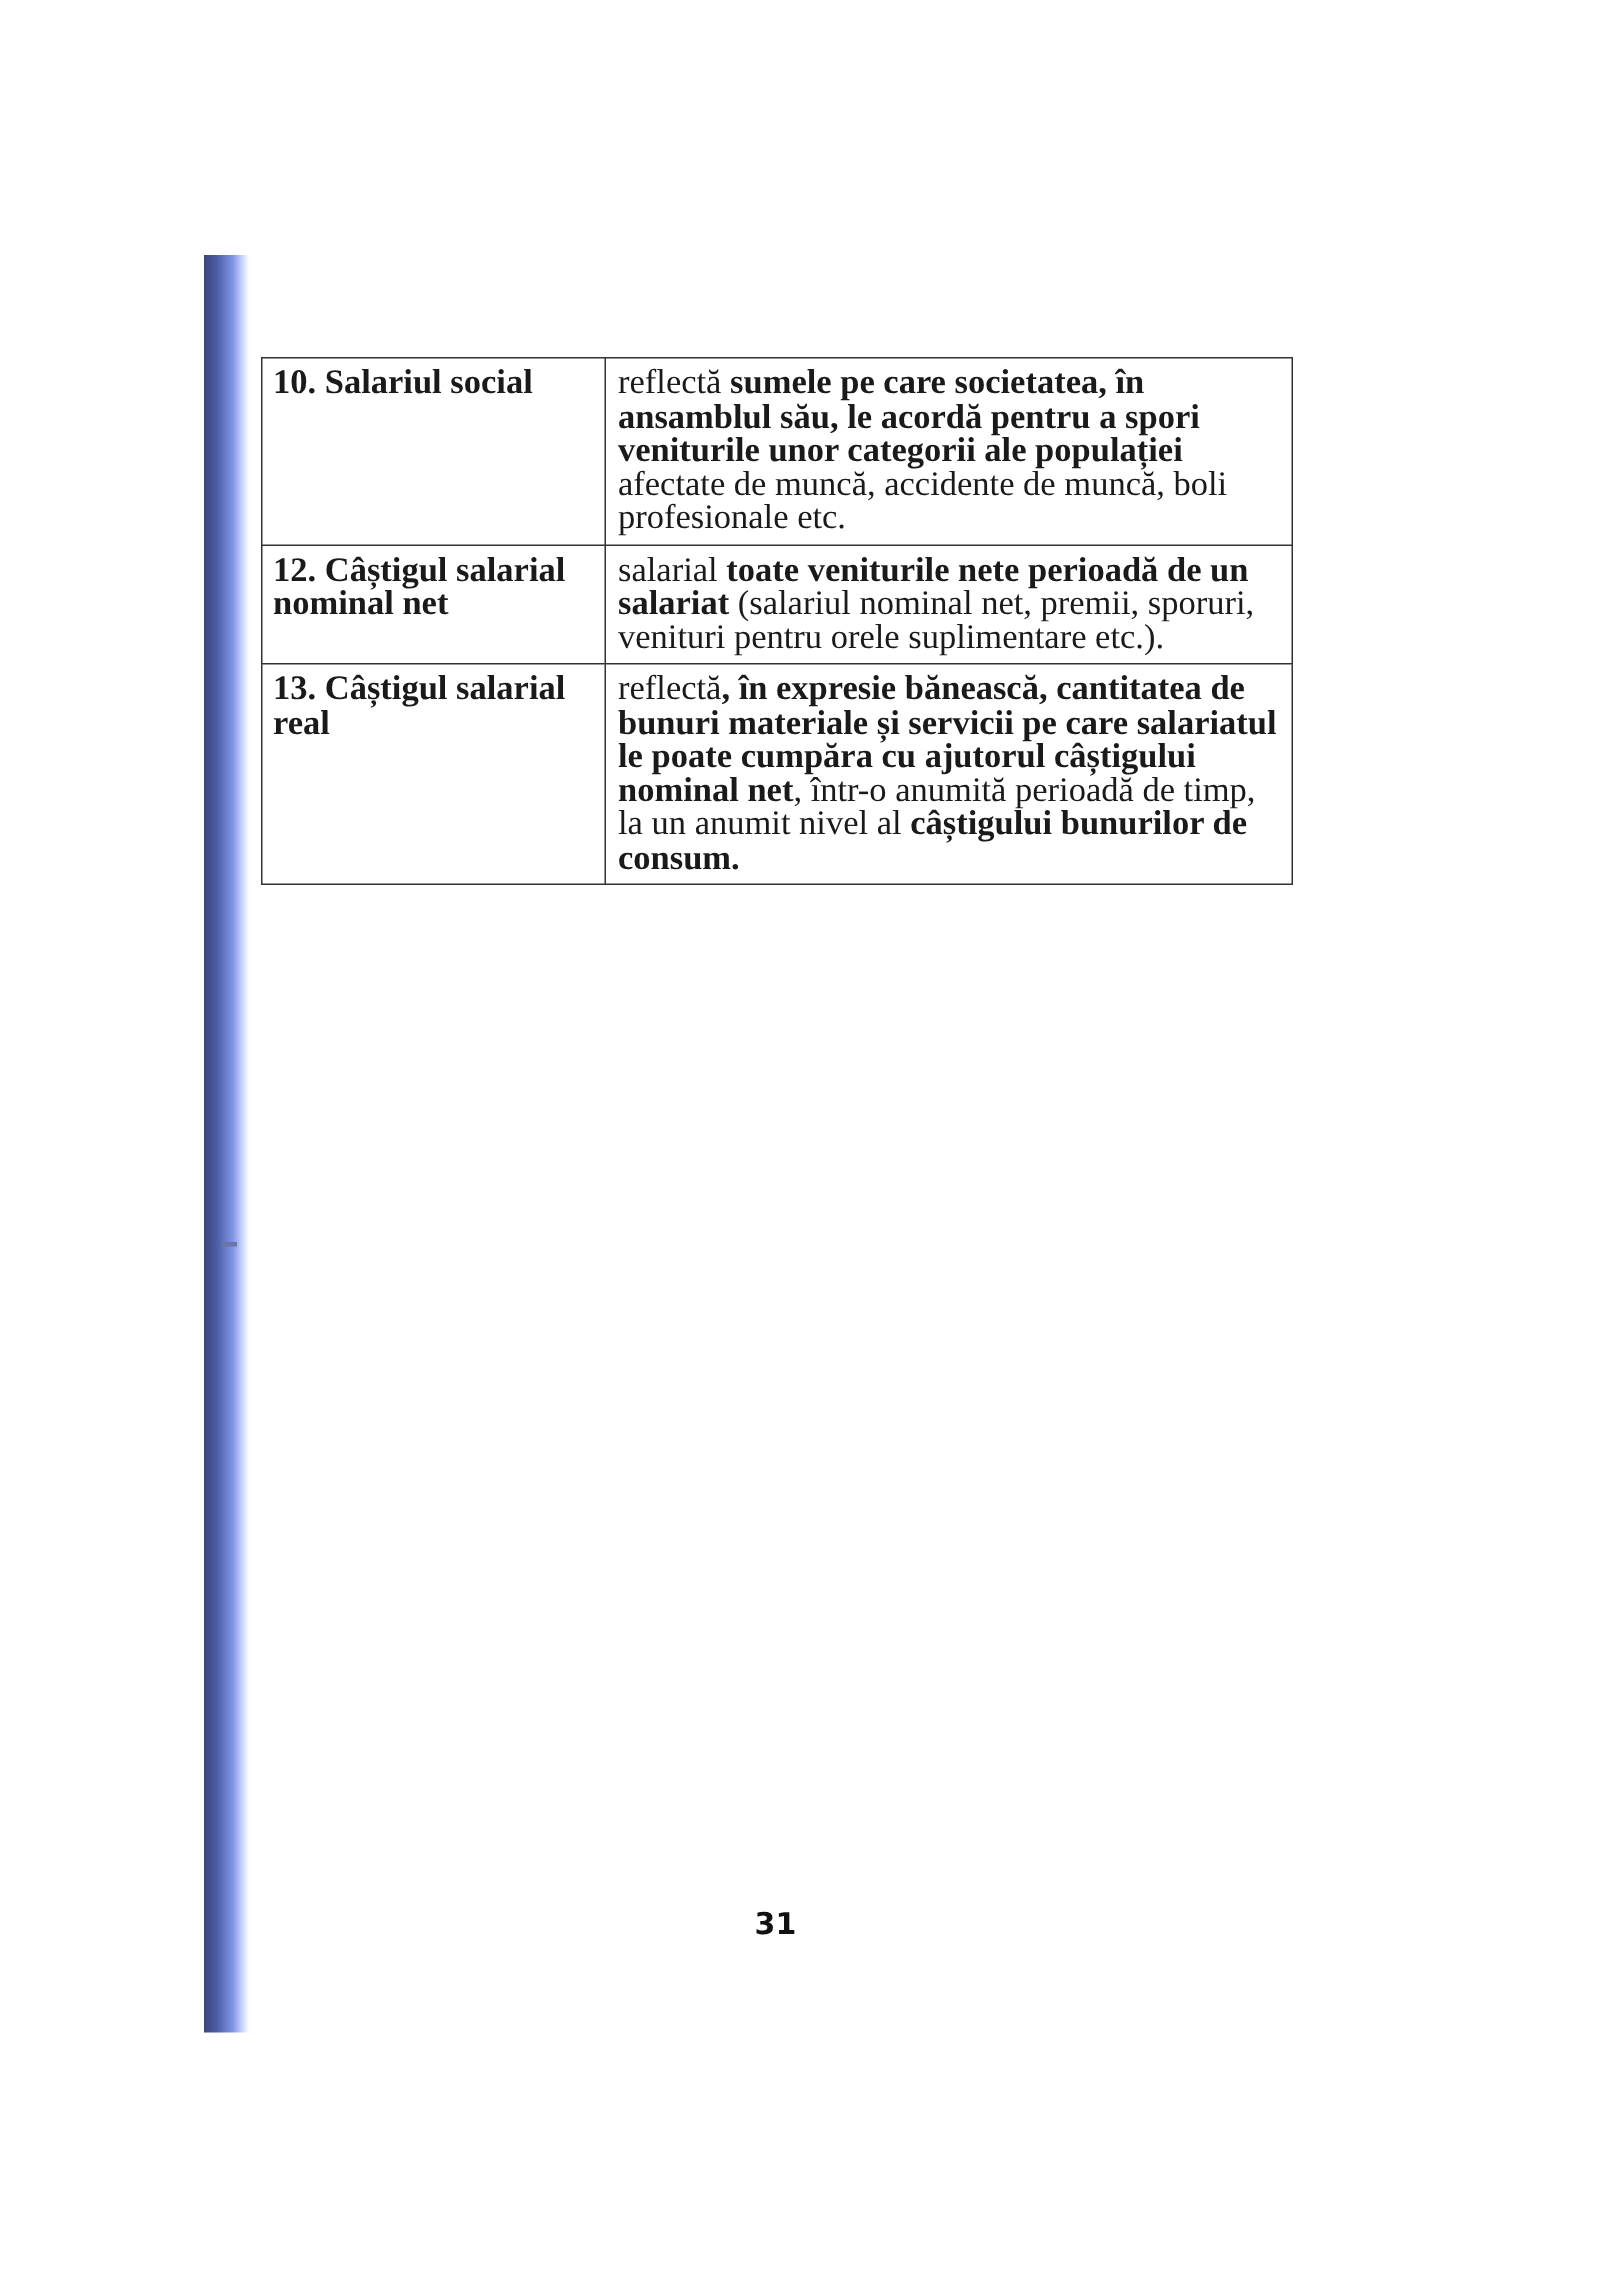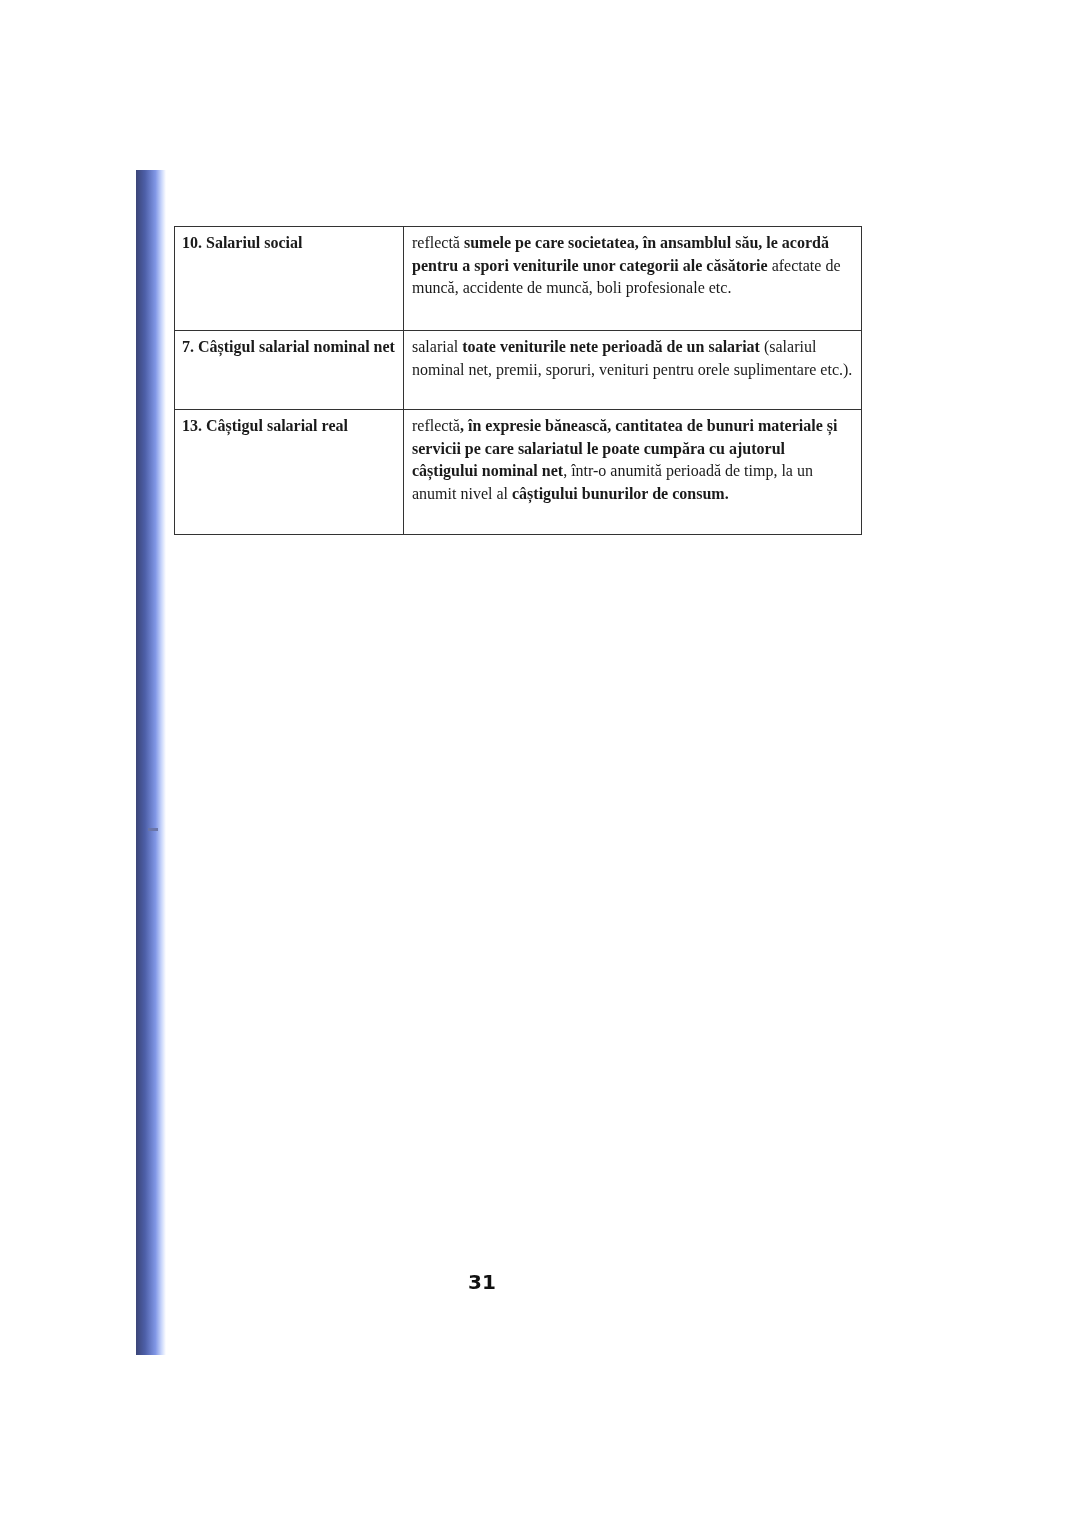--- a/index.html
+++ b/index.html
@@ -27,24 +27,24 @@
       position: absolute;
       left: 148px;
       top: 828px;
       width: 10px;
       height: 3px;
       background: #6a75a8;
     }
     table.defs {
       position: absolute;
       left: 174px;
-      top: 226px;
+      top: 238px;
       width: 688px;
       border-collapse: collapse;
-      font-size: 16px;
+      font-size: 23px;
       line-height: 22.5px;
     }
     table.defs td {
       border: 1.5px solid #333;
       vertical-align: top;
       padding: 5px 8px 6px 8px;
     }
     table.defs td.term {
       width: 213px;
       font-weight: bold;
@@ -53,43 +53,44 @@
     table.defs td.def {
       padding-left: 8px;
     }
     table.defs tr.r1 td { height: 92px; }
     table.defs tr.r2 td { height: 44px; }
     table.defs tr.r3 td { height: 67px; }
     table.defs tr.r4 td { height: 113px; }
     .b { font-weight: bold; }
     .page-number {
       position: absolute;
-      left: 468px;
+      left: 497px;
       top: 1270px;
       width: 40px;
+      text-align: center;
       font-family: "DejaVu Sans", sans-serif;
       font-weight: bold;
       font-size: 20px;
       color: #111;
     }
   </style>
 </head>
 <body>
 
 <div class="spine"></div>
 <div class="spine-tick"></div>
 
 <table class="defs">
   <tbody>
     <tr class="r1">
       <td class="term">10. Salariul social</td>
-      <td class="def"><span>reflectă </span><span class="b">sumele pe care societatea, în ansamblul său, le acordă pentru a spori veniturile  unor categorii ale căsătorie</span><span> afectate de muncă, accidente de muncă, boli profesionale etc.</span></td>
+      <td class="def"><span>reflectă </span><span class="b">sumele pe care societatea, în ansamblul său, le acordă pentru a spori veniturile  unor categorii ale populației</span><span> afectate de muncă, accidente de muncă, boli profesionale etc.</span></td>
     </tr>
     <tr class="r3">
-      <td class="term">7. Câștigul salarial nominal net</td>
+      <td class="term">12. Câștigul salarial nominal net</td>
       <td class="def"><span>salarial </span><span class="b">toate veniturile nete perioadă de un salariat</span><span> (salariul nominal net, premii, sporuri, venituri pentru orele suplimentare etc.).</span></td>
     </tr>
     <tr class="r4">
       <td class="term">13. Câștigul salarial real</td>
       <td class="def"><span>reflectă</span><span class="b">, în expresie bănească, cantitatea de bunuri materiale și servicii pe care salariatul le poate cumpăra cu ajutorul câștigului nominal net</span><span>, într-o anumită perioadă de timp, la un anumit nivel al </span><span class="b">câștigului bunurilor de consum.</span></td>
     </tr>
   </tbody>
 </table>
 
 <div class="page-number">31</div>

